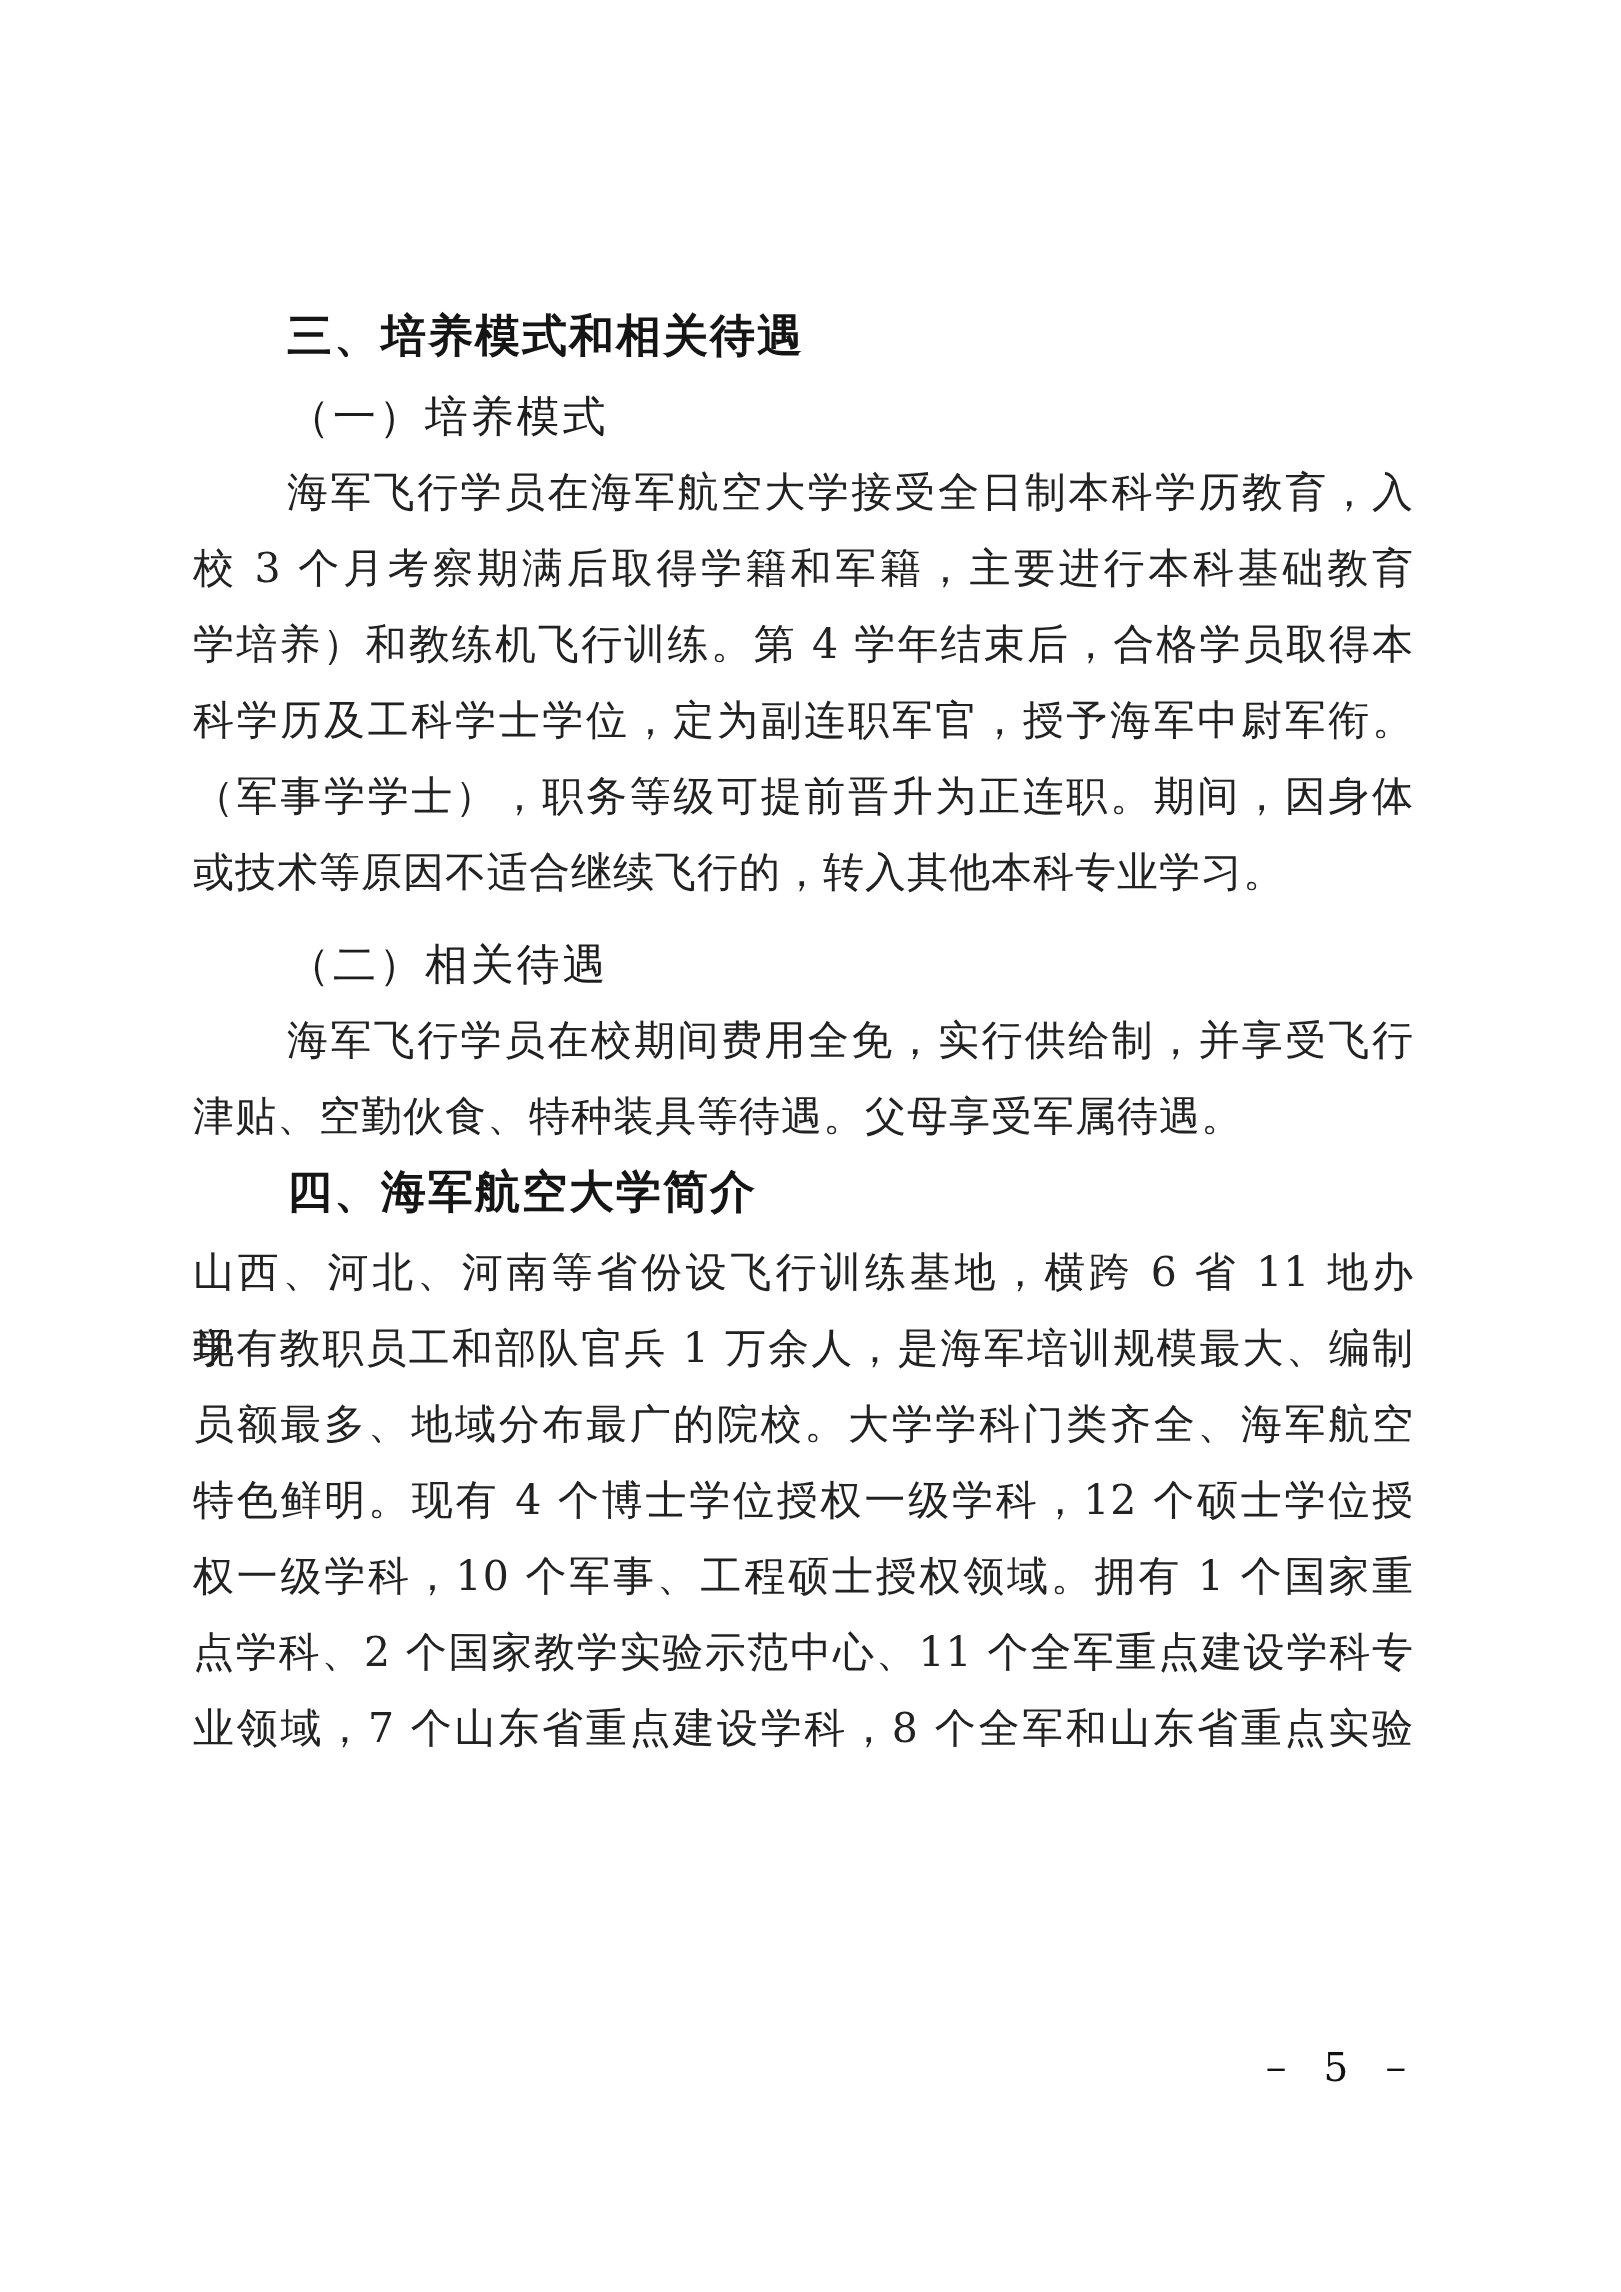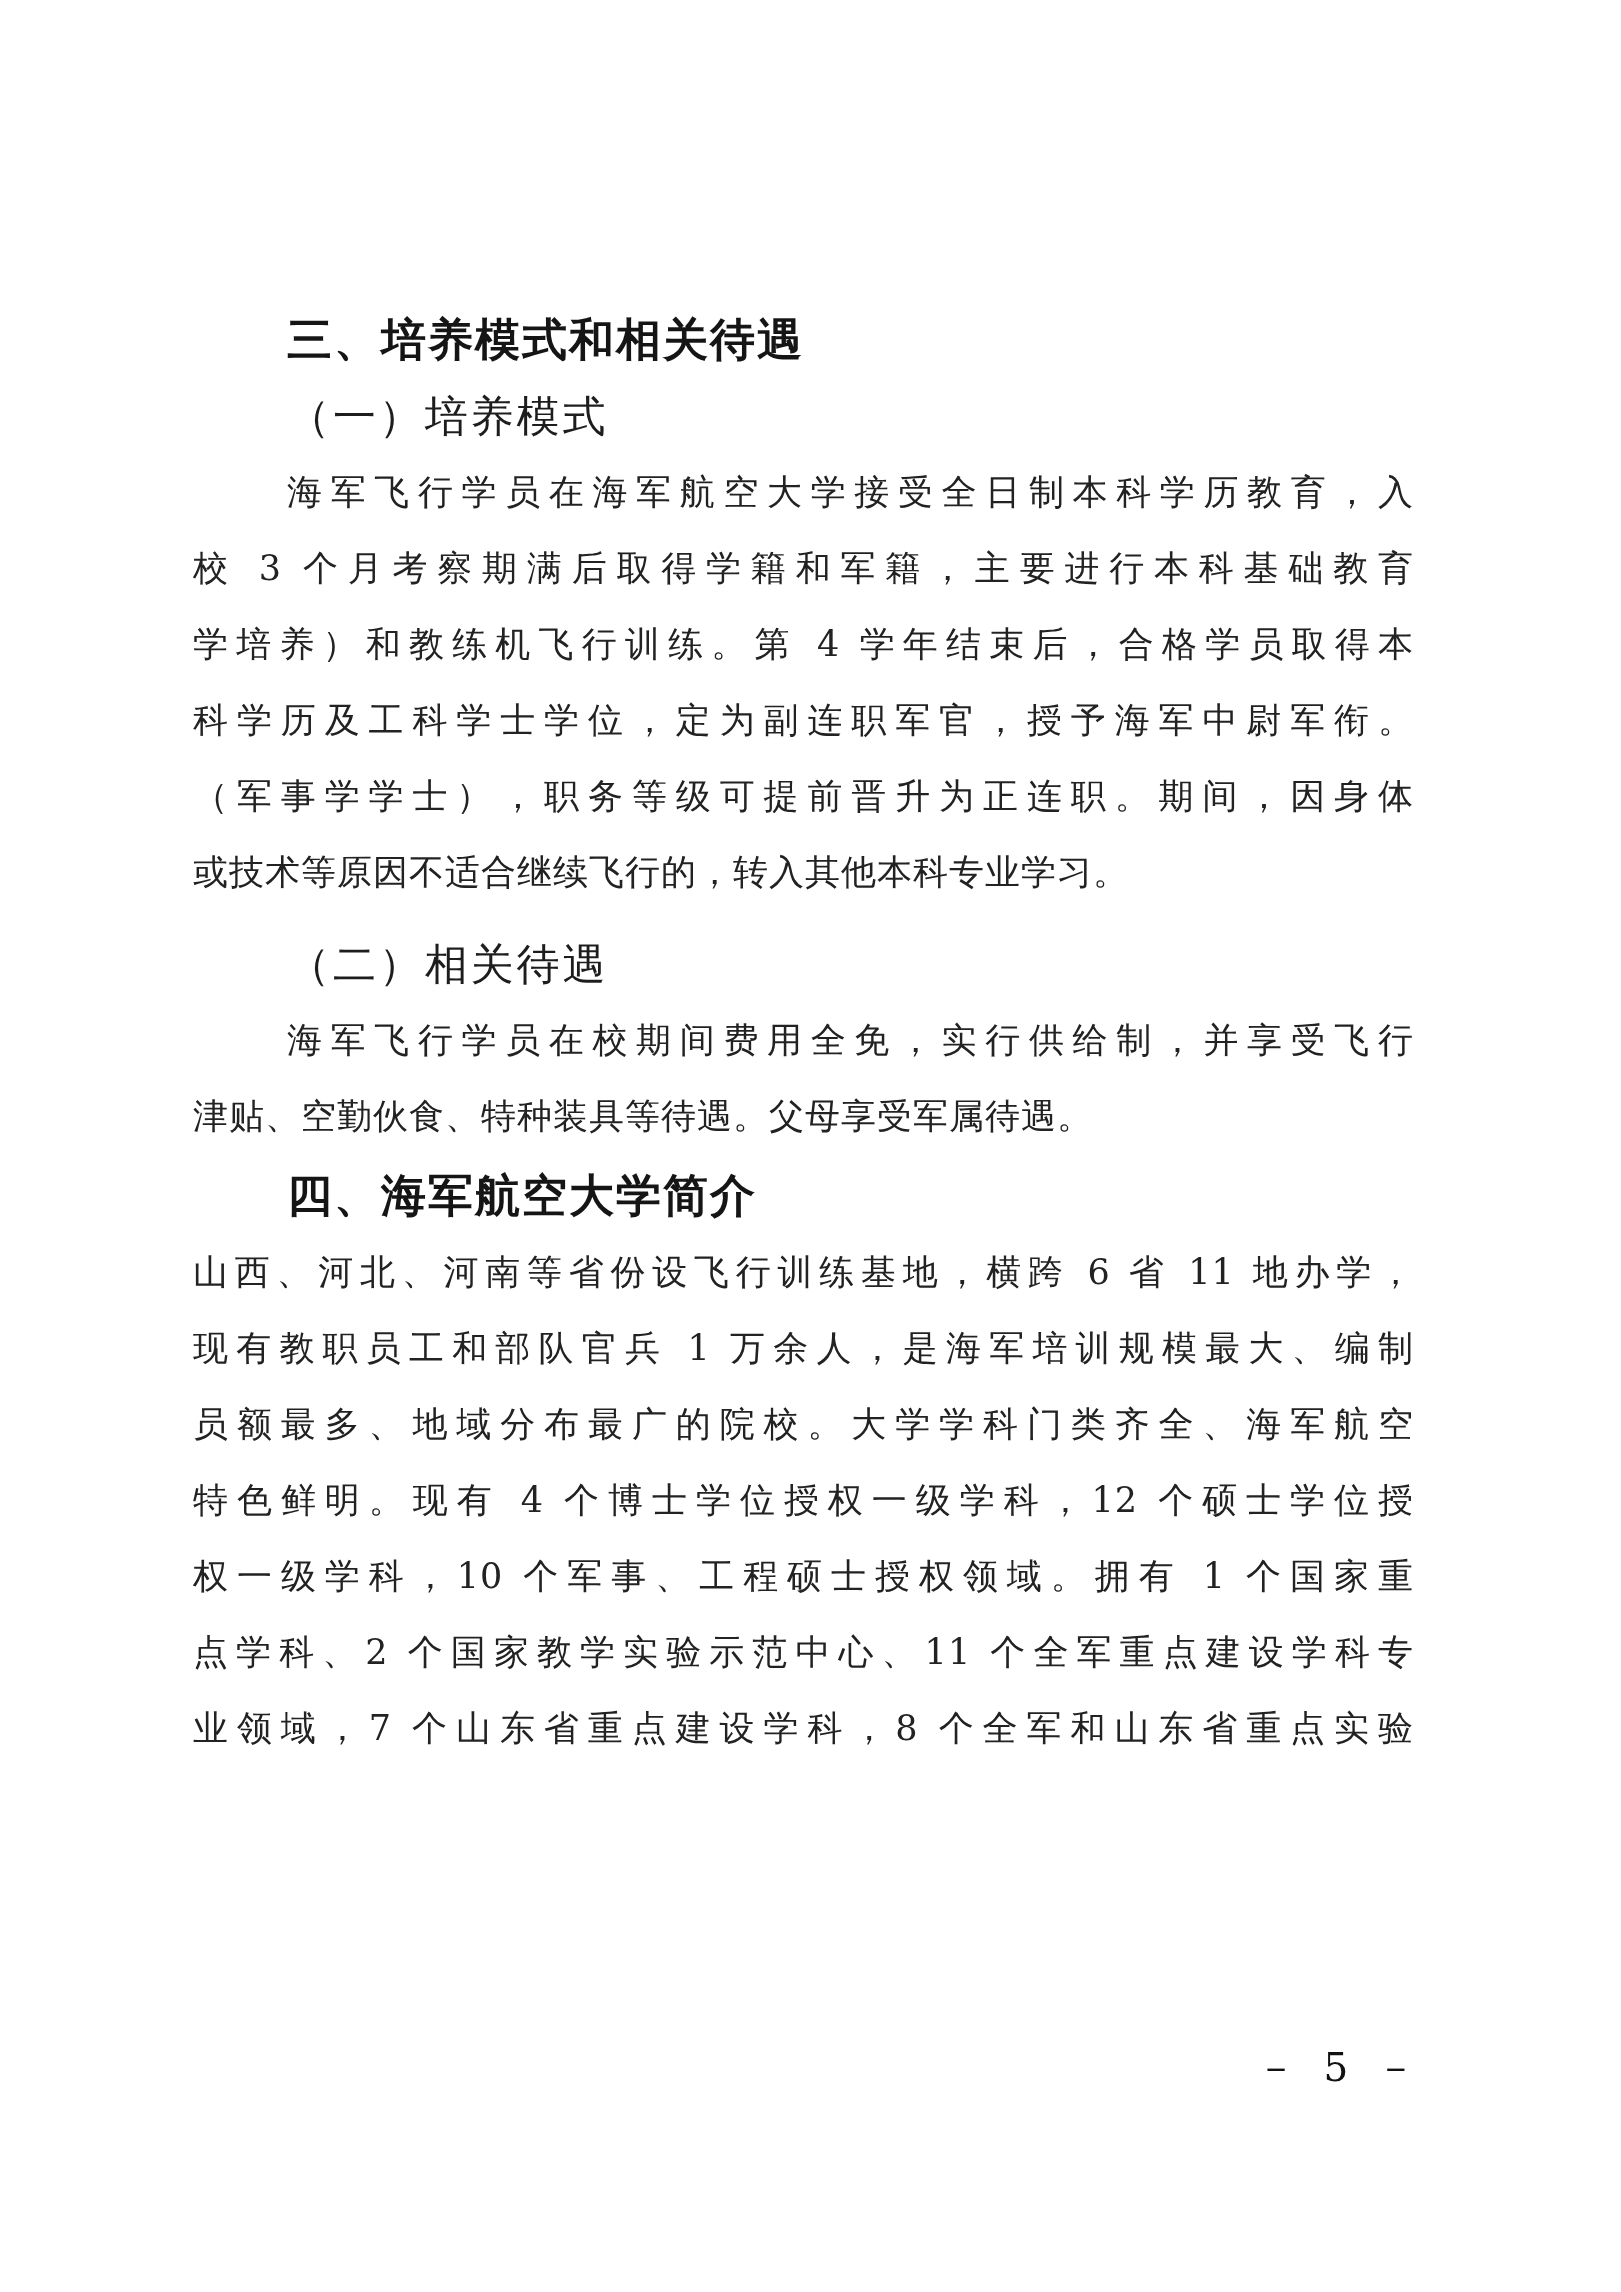--- a/index.html
+++ b/index.html
@@ -17,21 +17,21 @@
     color: #1d1d1d;
   }
   .content {
     position: absolute;
     left: 193px;
     top: 302px;
     width: 1221px;
   }
   
   .h-major {
-    font-family: Liberation Serif, serif;
+    font-family: Liberation Mono, monospace;
     font-weight: 700;
     font-size: 45px;
     line-height: 76px;
     height: 76px;
     margin: 0;
     padding-left: 94px;
     letter-spacing: 2px;
     color: #151515;
   }
   
@@ -43,21 +43,21 @@
     height: 76px;
     margin: 0;
     padding-left: 94px;
     letter-spacing: 2.9px;
     color: #1d1d1d;
   }
   .para { margin: 0; }
   
   .line {
     font-family: "DejaVu Serif", serif;
-    font-size: 35px;
+    font-size: 41px;
     line-height: 76px;
     height: 76px;
     letter-spacing: 1px;
     text-align: justify;
     text-align-last: justify;
     white-space: normal;
     color: #222222;
   }
   .line.indent { padding-left: 94px; }
   .line.nofill { text-align: center; text-align-last: left; }

